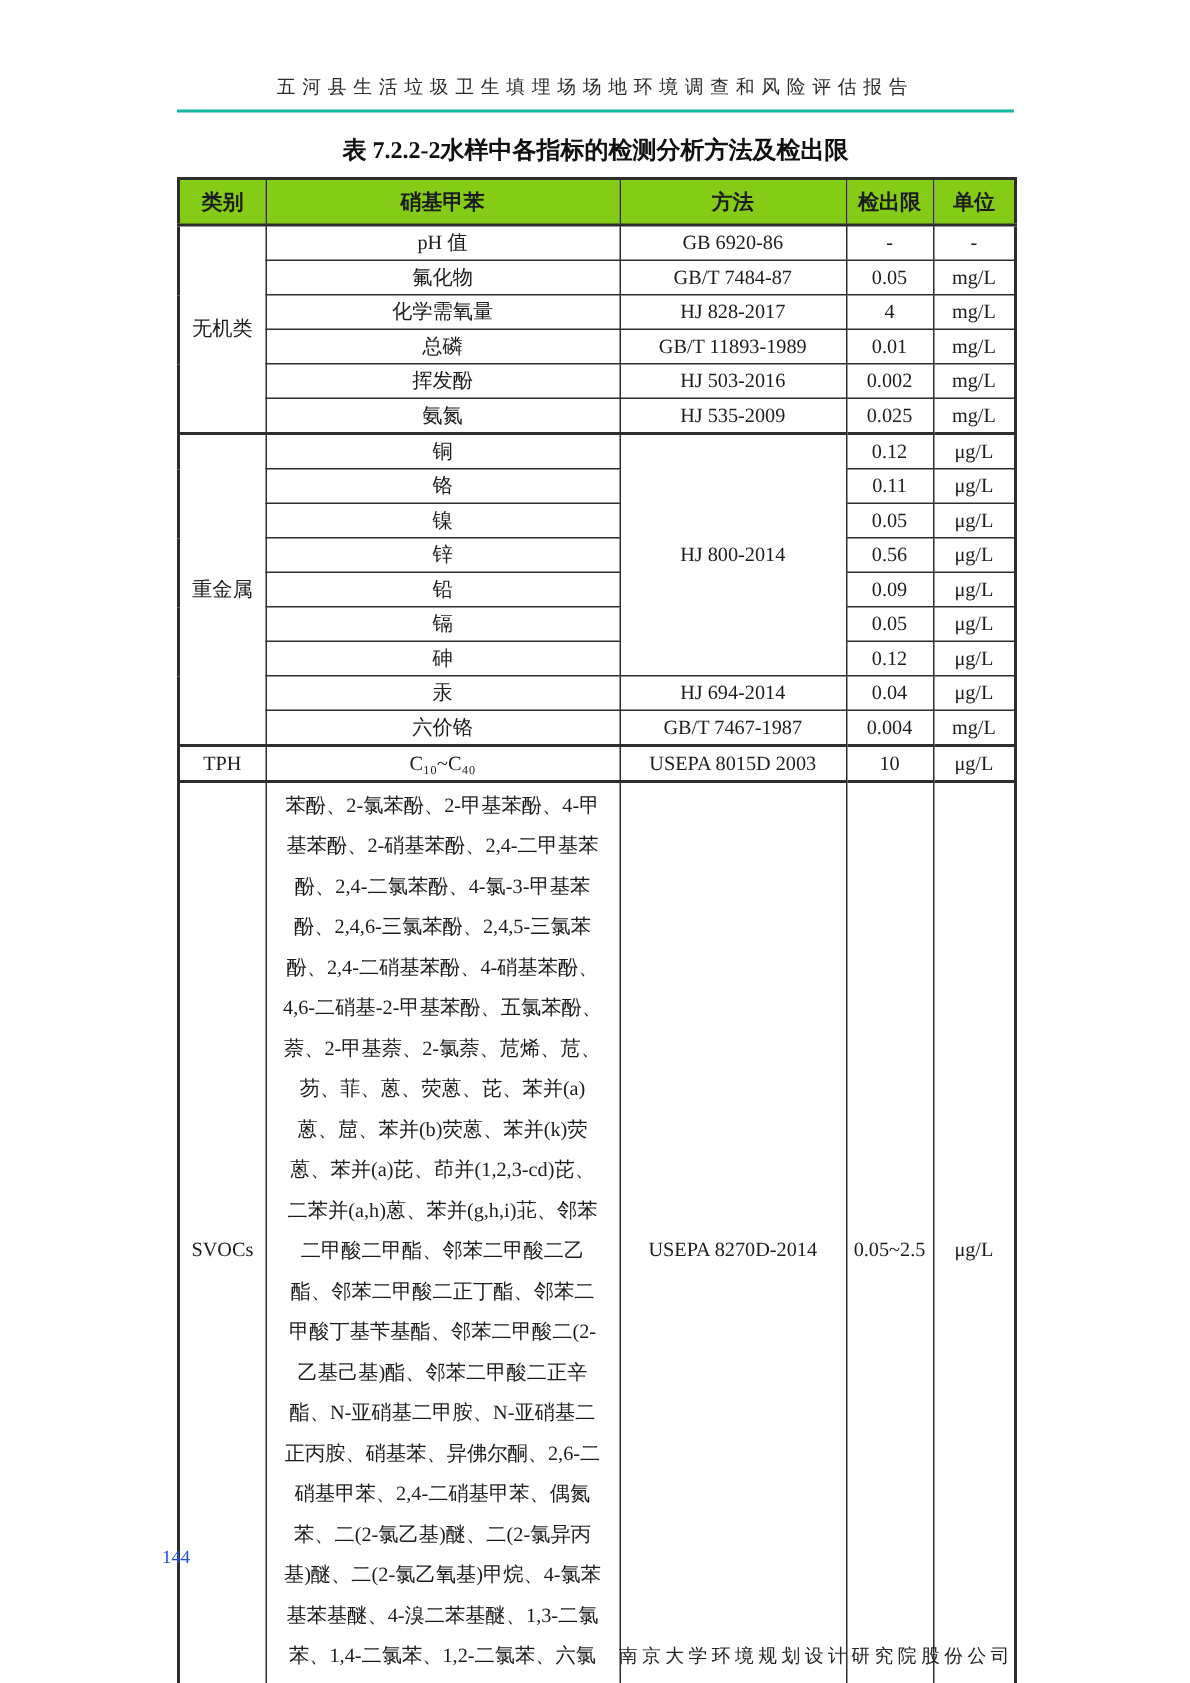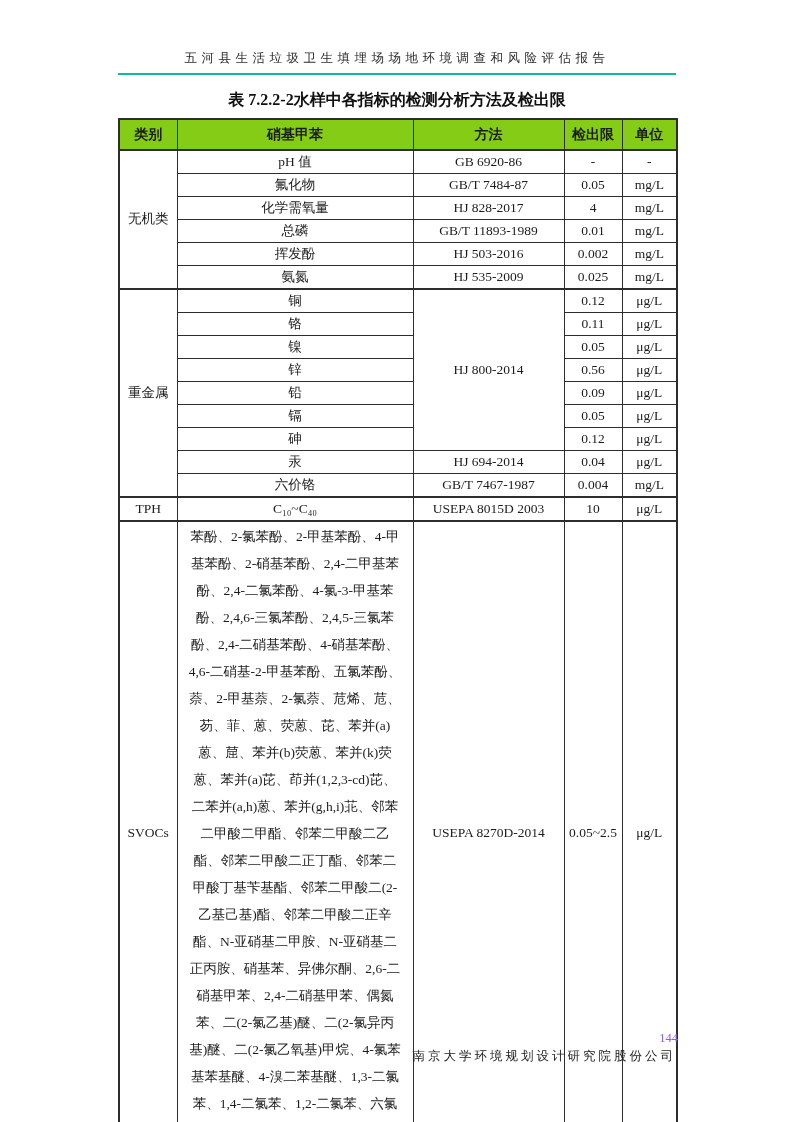--- a/index.html
+++ b/index.html
@@ -45,25 +45,25 @@
   }
   table.det tr.sec td{border-top:2px solid #2d2d2d;}
   table.det td.multi{
     white-space:pre-line;
     line-height:27px;
     padding:1px 5px;
     height:auto;
     text-align:center;
   }
   .page-number{
-    position:absolute;top:1031px;left:120px;width:558px;
-    text-align:right;font-size:12.5px;color:#8b5cf6;
+    position:absolute;top:1031px;left:108px;width:558px;
+    text-align:left;font-size:12.5px;color:#1d4ed8;
   }
   .footer-company{
-    position:absolute;top:1048px;right:117px;
+    position:absolute;top:1096px;right:117px;
     font-size:12.5px;letter-spacing:3px;color:#222;
     white-space:nowrap;
   }
 </style>
 </head>
 <body>
 
 <div class="doc-header">五河县生活垃圾卫生填埋场场地环境调查和风险评估报告</div>
 
 <div class="doc-title"><span>表 7.2.2-2</span><span class="title-text">水样中各指标的检测分析方法及检出限</span></div>

